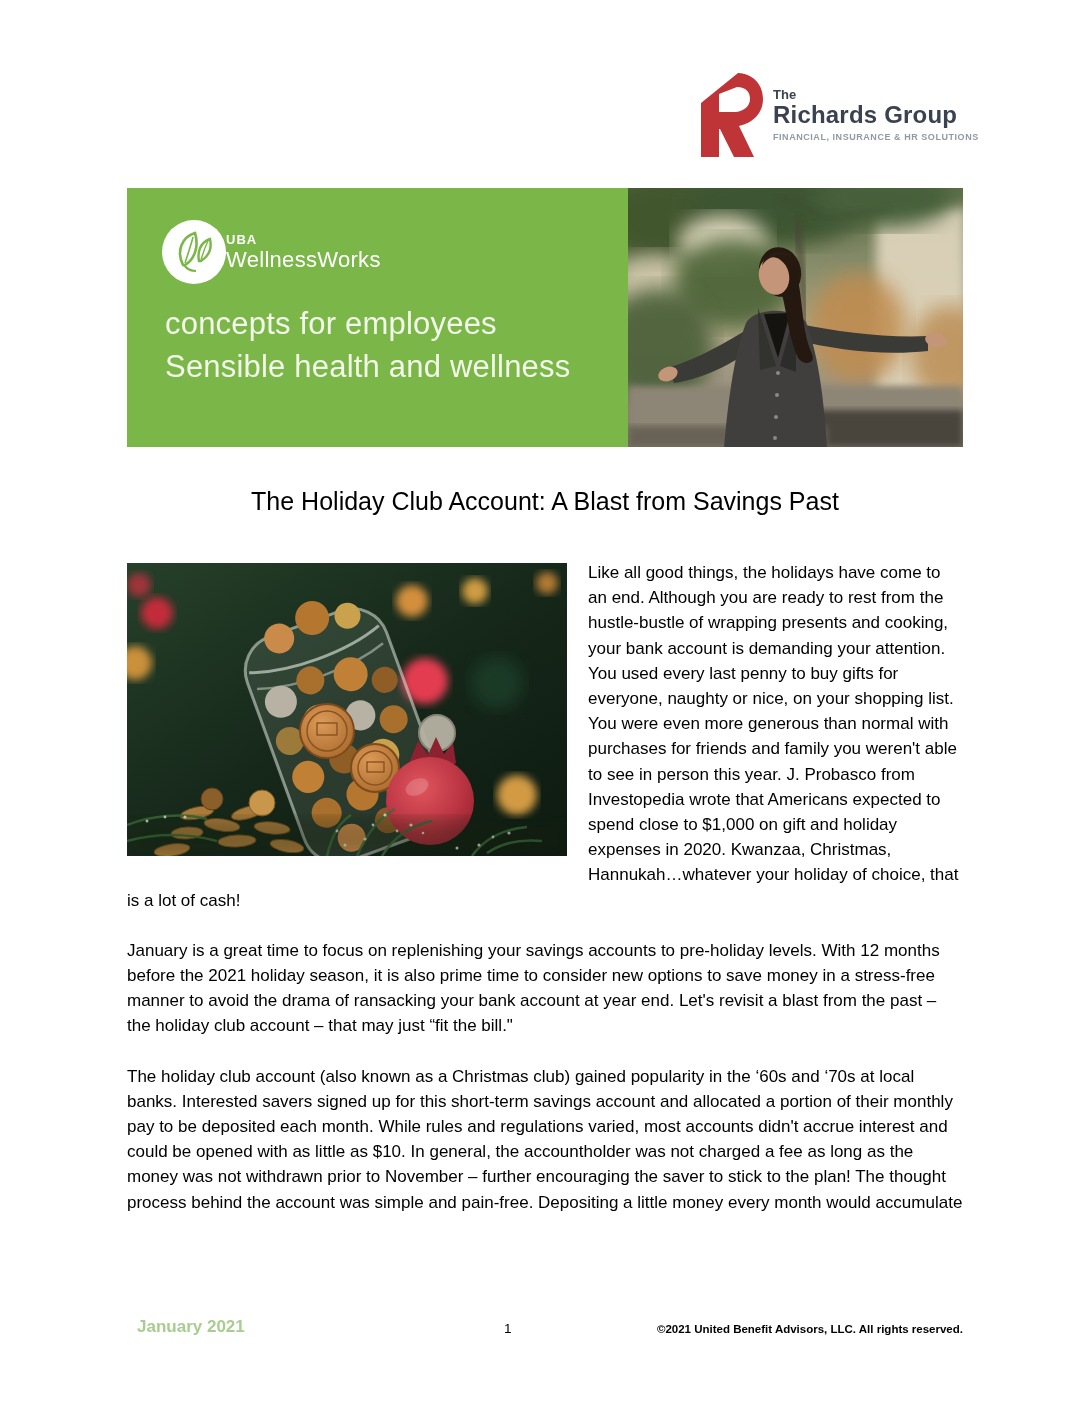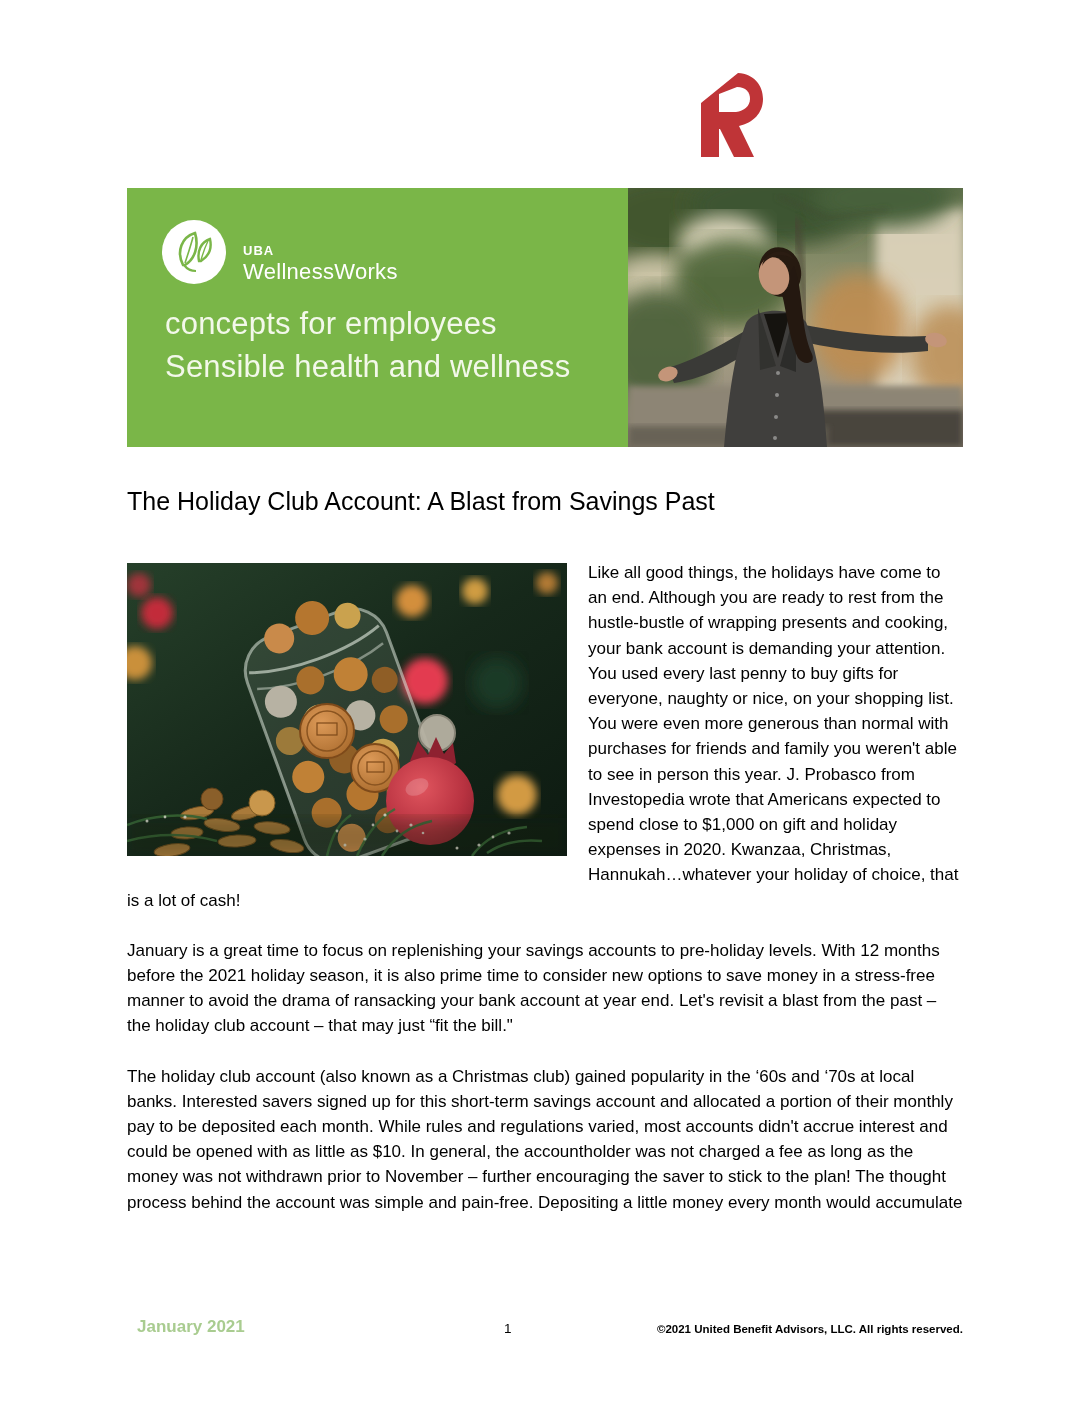--- a/index.html
+++ b/index.html
@@ -9,30 +9,30 @@
   
   .rg-logo{position:absolute;left:692px;top:72px;display:flex;gap:9px;}
   .rg-mark{width:72px;height:86px;flex:0 0 auto;}
   .rg-text{padding-top:16px;}
   .rg-the{font-size:13px;font-weight:bold;color:#3a4250;line-height:1;}
   .rg-name{font-size:24px;font-weight:bold;color:#3a4250;line-height:1.15;letter-spacing:.2px;}
   .rg-tag{font-size:9px;font-weight:bold;color:#9199a2;letter-spacing:.55px;margin-top:3px;}
 
   
   .banner{position:absolute;left:127px;top:188px;width:836px;height:259px;background:#7ab648;}
-  .brand{position:absolute;left:35px;top:32px;display:flex;align-items:flex-end;gap:17px;}
+  .brand{position:absolute;left:35px;top:32px;display:flex;align-items:center;}
   .brand-circle{width:64px;height:64px;}
   .brand-org{color:#fff;font-weight:bold;font-size:13px;letter-spacing:1px;line-height:1.2;}
   .brand-product{color:#fff;font-size:22px;font-weight:400;letter-spacing:.3px;line-height:1.15;}
   .banner-tagline{position:absolute;left:38px;top:114px;color:#f3f8ea;font-size:31px;
                   line-height:43px;font-weight:400;letter-spacing:.2px;}
   .banner-photo{position:absolute;right:0;top:0;width:335px;height:259px;overflow:hidden;}
 
   
-  .title{position:absolute;left:127px;top:487px;width:836px;text-align:left;
+  .title{position:absolute;left:127px;top:487px;width:836px;text-align:center;
          font-size:25px;color:#000;font-weight:400;}
   .article{position:absolute;left:127px;top:560px;width:836px;font-size:17px;
            line-height:25.2px;color:#000;}
   .article p{margin:0 0 25px 0;}
   .jar-photo{float:left;width:440px;height:293px;margin:3px 21px 8px 0;}
 
   
   .footer-date{position:absolute;left:137px;top:1317px;font-size:17px;font-weight:bold;color:#a9cc90;}
   .footer-page{position:absolute;left:504px;top:1321px;font-size:13.5px;color:#000;}
   .footer-copy{position:absolute;right:125px;top:1323px;font-size:11.5px;font-weight:bold;color:#000;}
@@ -41,20 +41,25 @@
 <body>
 
 <div class="page">
 
   <div class="rg-logo">
     <div class="rg-mark">
       <svg viewBox="0 0 72 86" width="72" height="86">
         <path fill="#bf3437" d="M9,31 L46,1 C62,2 71,13 71,27 C71,41 61,51 47,54 L62,85 H42 L28,57 H27 V85 H9 Z"></path>
         <path fill="#ffffff" d="M27,22 L45,15 C54,15 58,20 58,27 C58,34 52,39 44,40 L27,40 Z"></path>
       </svg>
+    </div>
+    <div class="rg-text">
+      <div class="rg-the">The</div>
+      <div class="rg-name">Richards Group</div>
+      <div class="rg-tag">FINANCIAL, INSURANCE &amp; HR SOLUTIONS</div>
     </div>
   </div>
 
   <div class="banner">
     <div class="brand">
       <div class="brand-circle">
         <svg viewBox="0 0 64 64" width="64" height="64">
           <circle cx="32" cy="32" r="32" fill="#ffffff"></circle>
           <path d="M21,45 C14,31 20,17 33,13 C37,26 33,39 23,45 Z" fill="#ffffff" stroke="#7ab648" stroke-width="2.6"></path>
           <path d="M23,43 C26,34 29,25 31,17" fill="none" stroke="#7ab648" stroke-width="1.6"></path>

